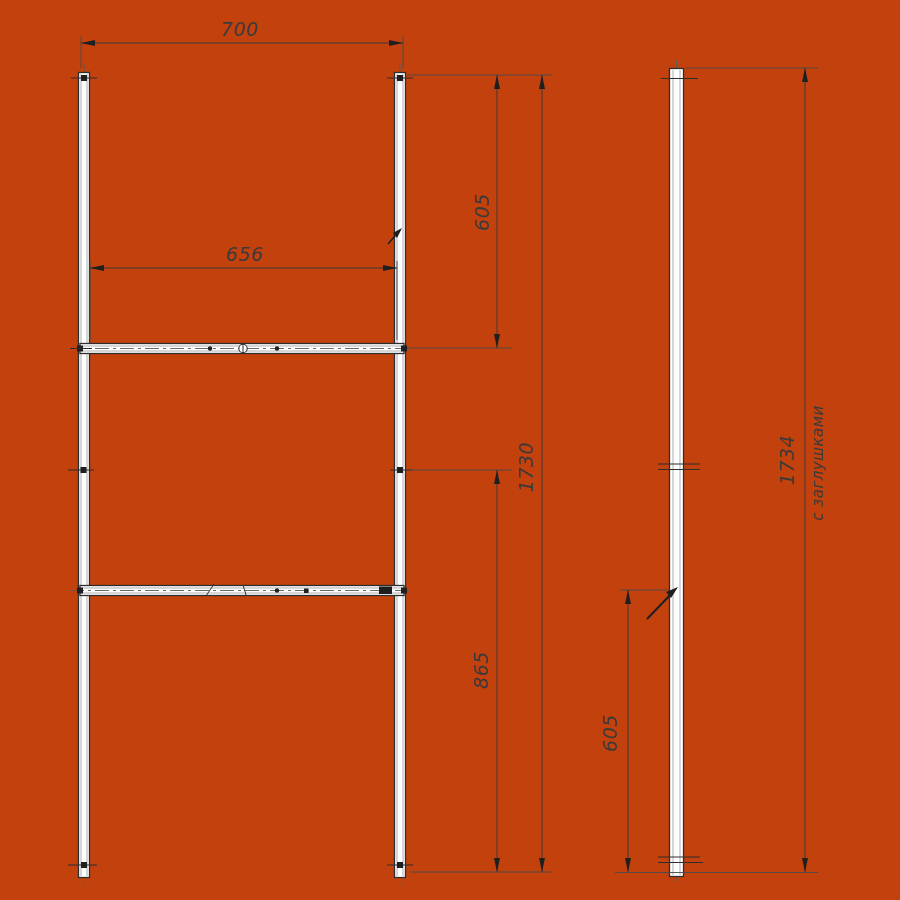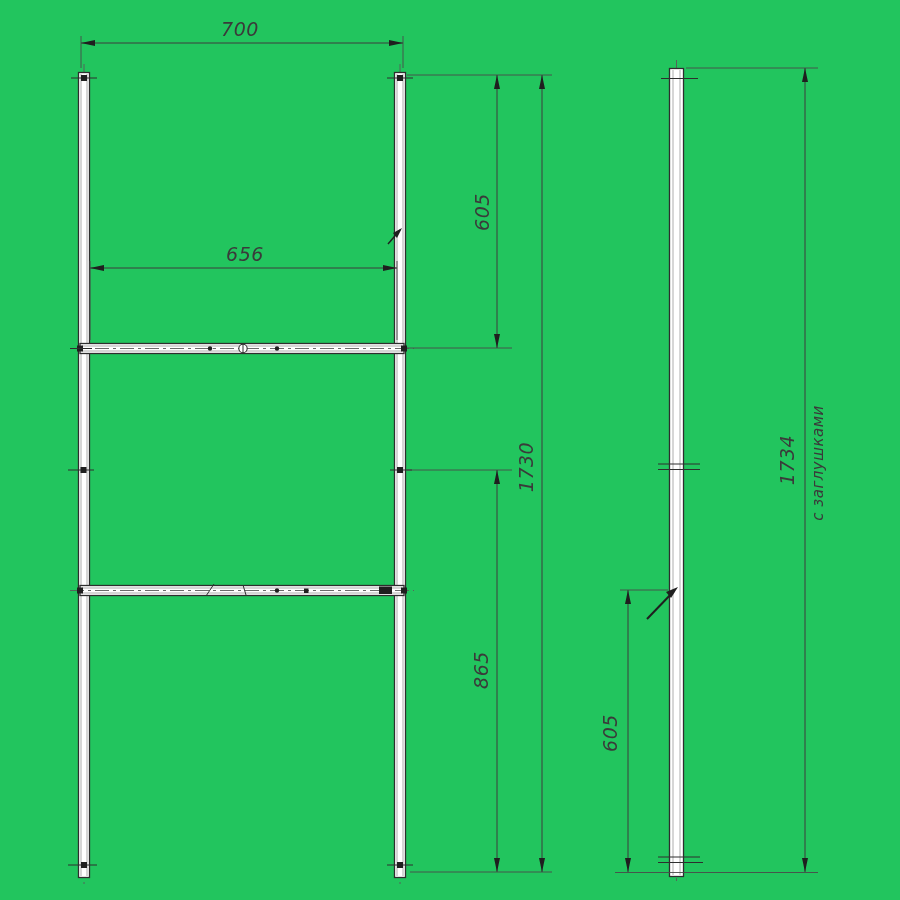--- a/index.html
+++ b/index.html
@@ -1,17 +1,17 @@
 <!DOCTYPE html>
 <html><head>
 <meta charset="utf-8">
 <style>
   html,body{margin:0;padding:0;background:#ffffff;}
   .stage{
-    position:relative;width:900px;height:900px;background:#22c55e;
+    position:relative;width:900px;height:900px;background:#c2410c;
     font-family:"DejaVu Sans",sans-serif;overflow:hidden;
   }
   svg{display:block;}
   .outline{fill:#ffffff;stroke:#2e2e2e;stroke-width:1.3;}
   .inner{stroke:#8a8a8a;stroke-width:0.7;fill:none;}
   .cl{stroke:#5a5a5a;stroke-width:0.9;fill:none;stroke-dasharray:14 4 3 4;}
   .dim{stroke:#3c3c3c;stroke-width:1;fill:none;}
   .ext{stroke:#4a4a4a;stroke-width:0.9;fill:none;}
   .tick{stroke:#2e2e2e;stroke-width:1;fill:none;}
   .bolt{fill:#1f1f1f;stroke:none;}

